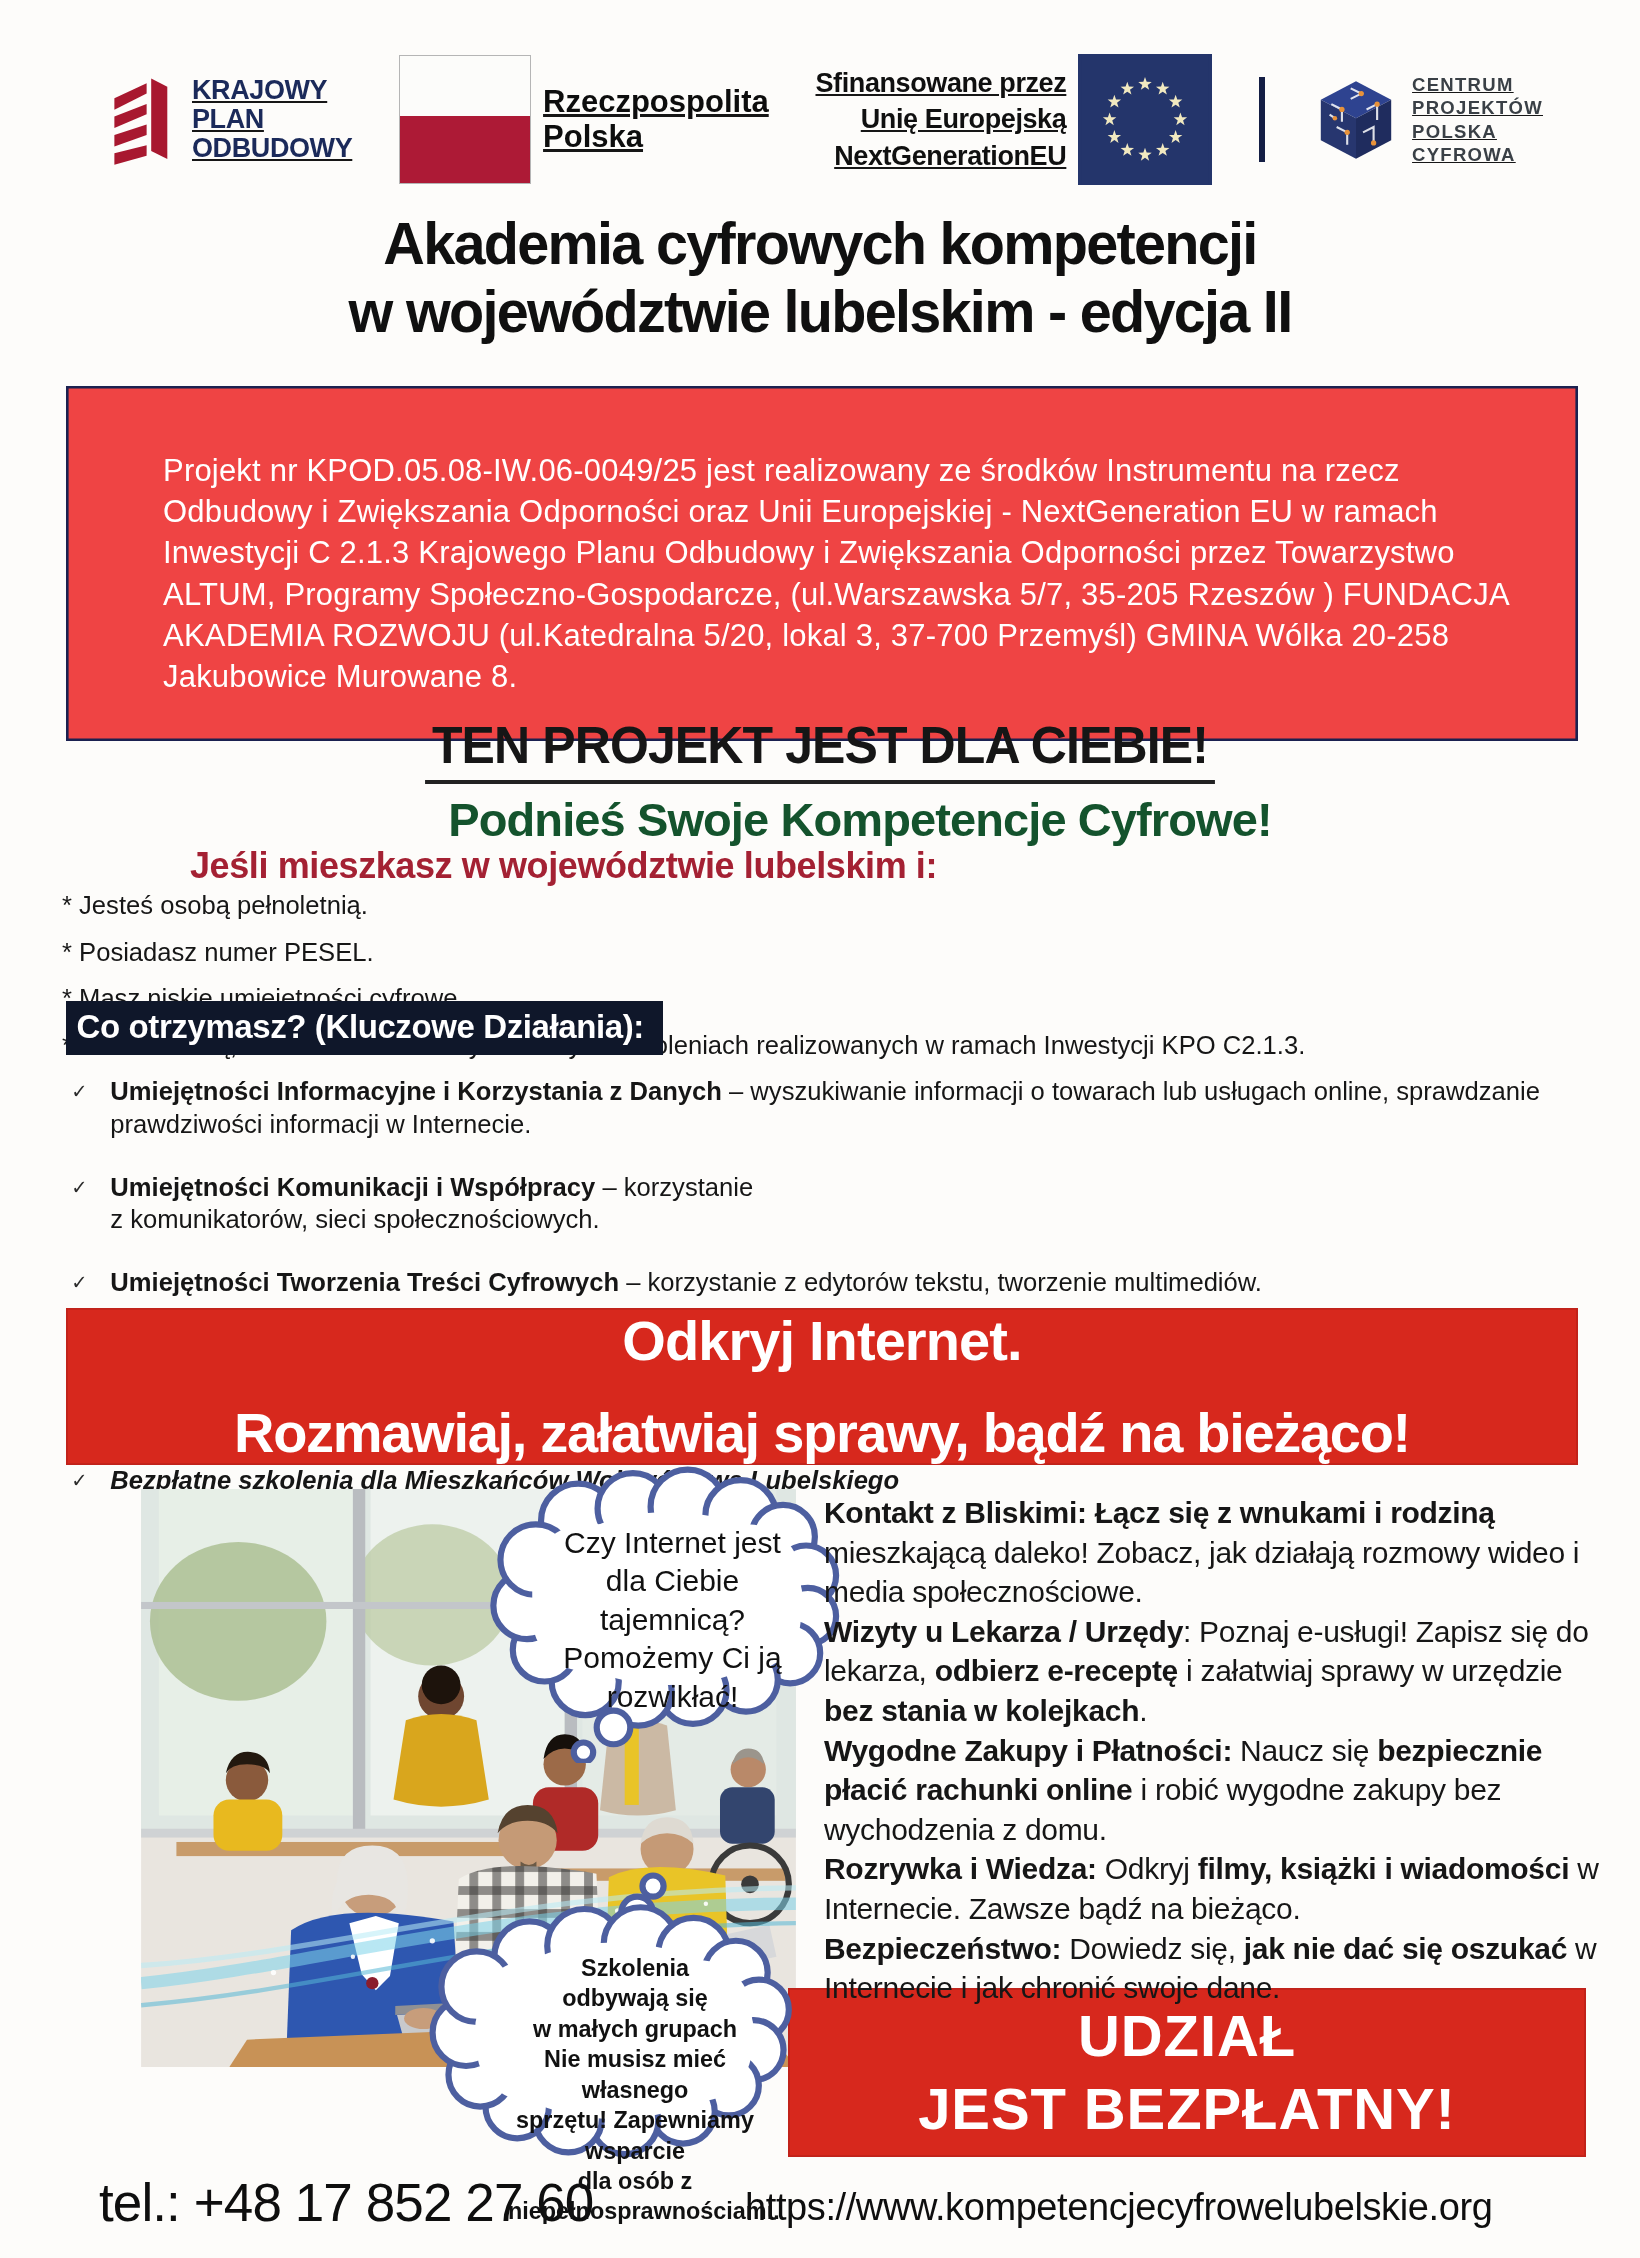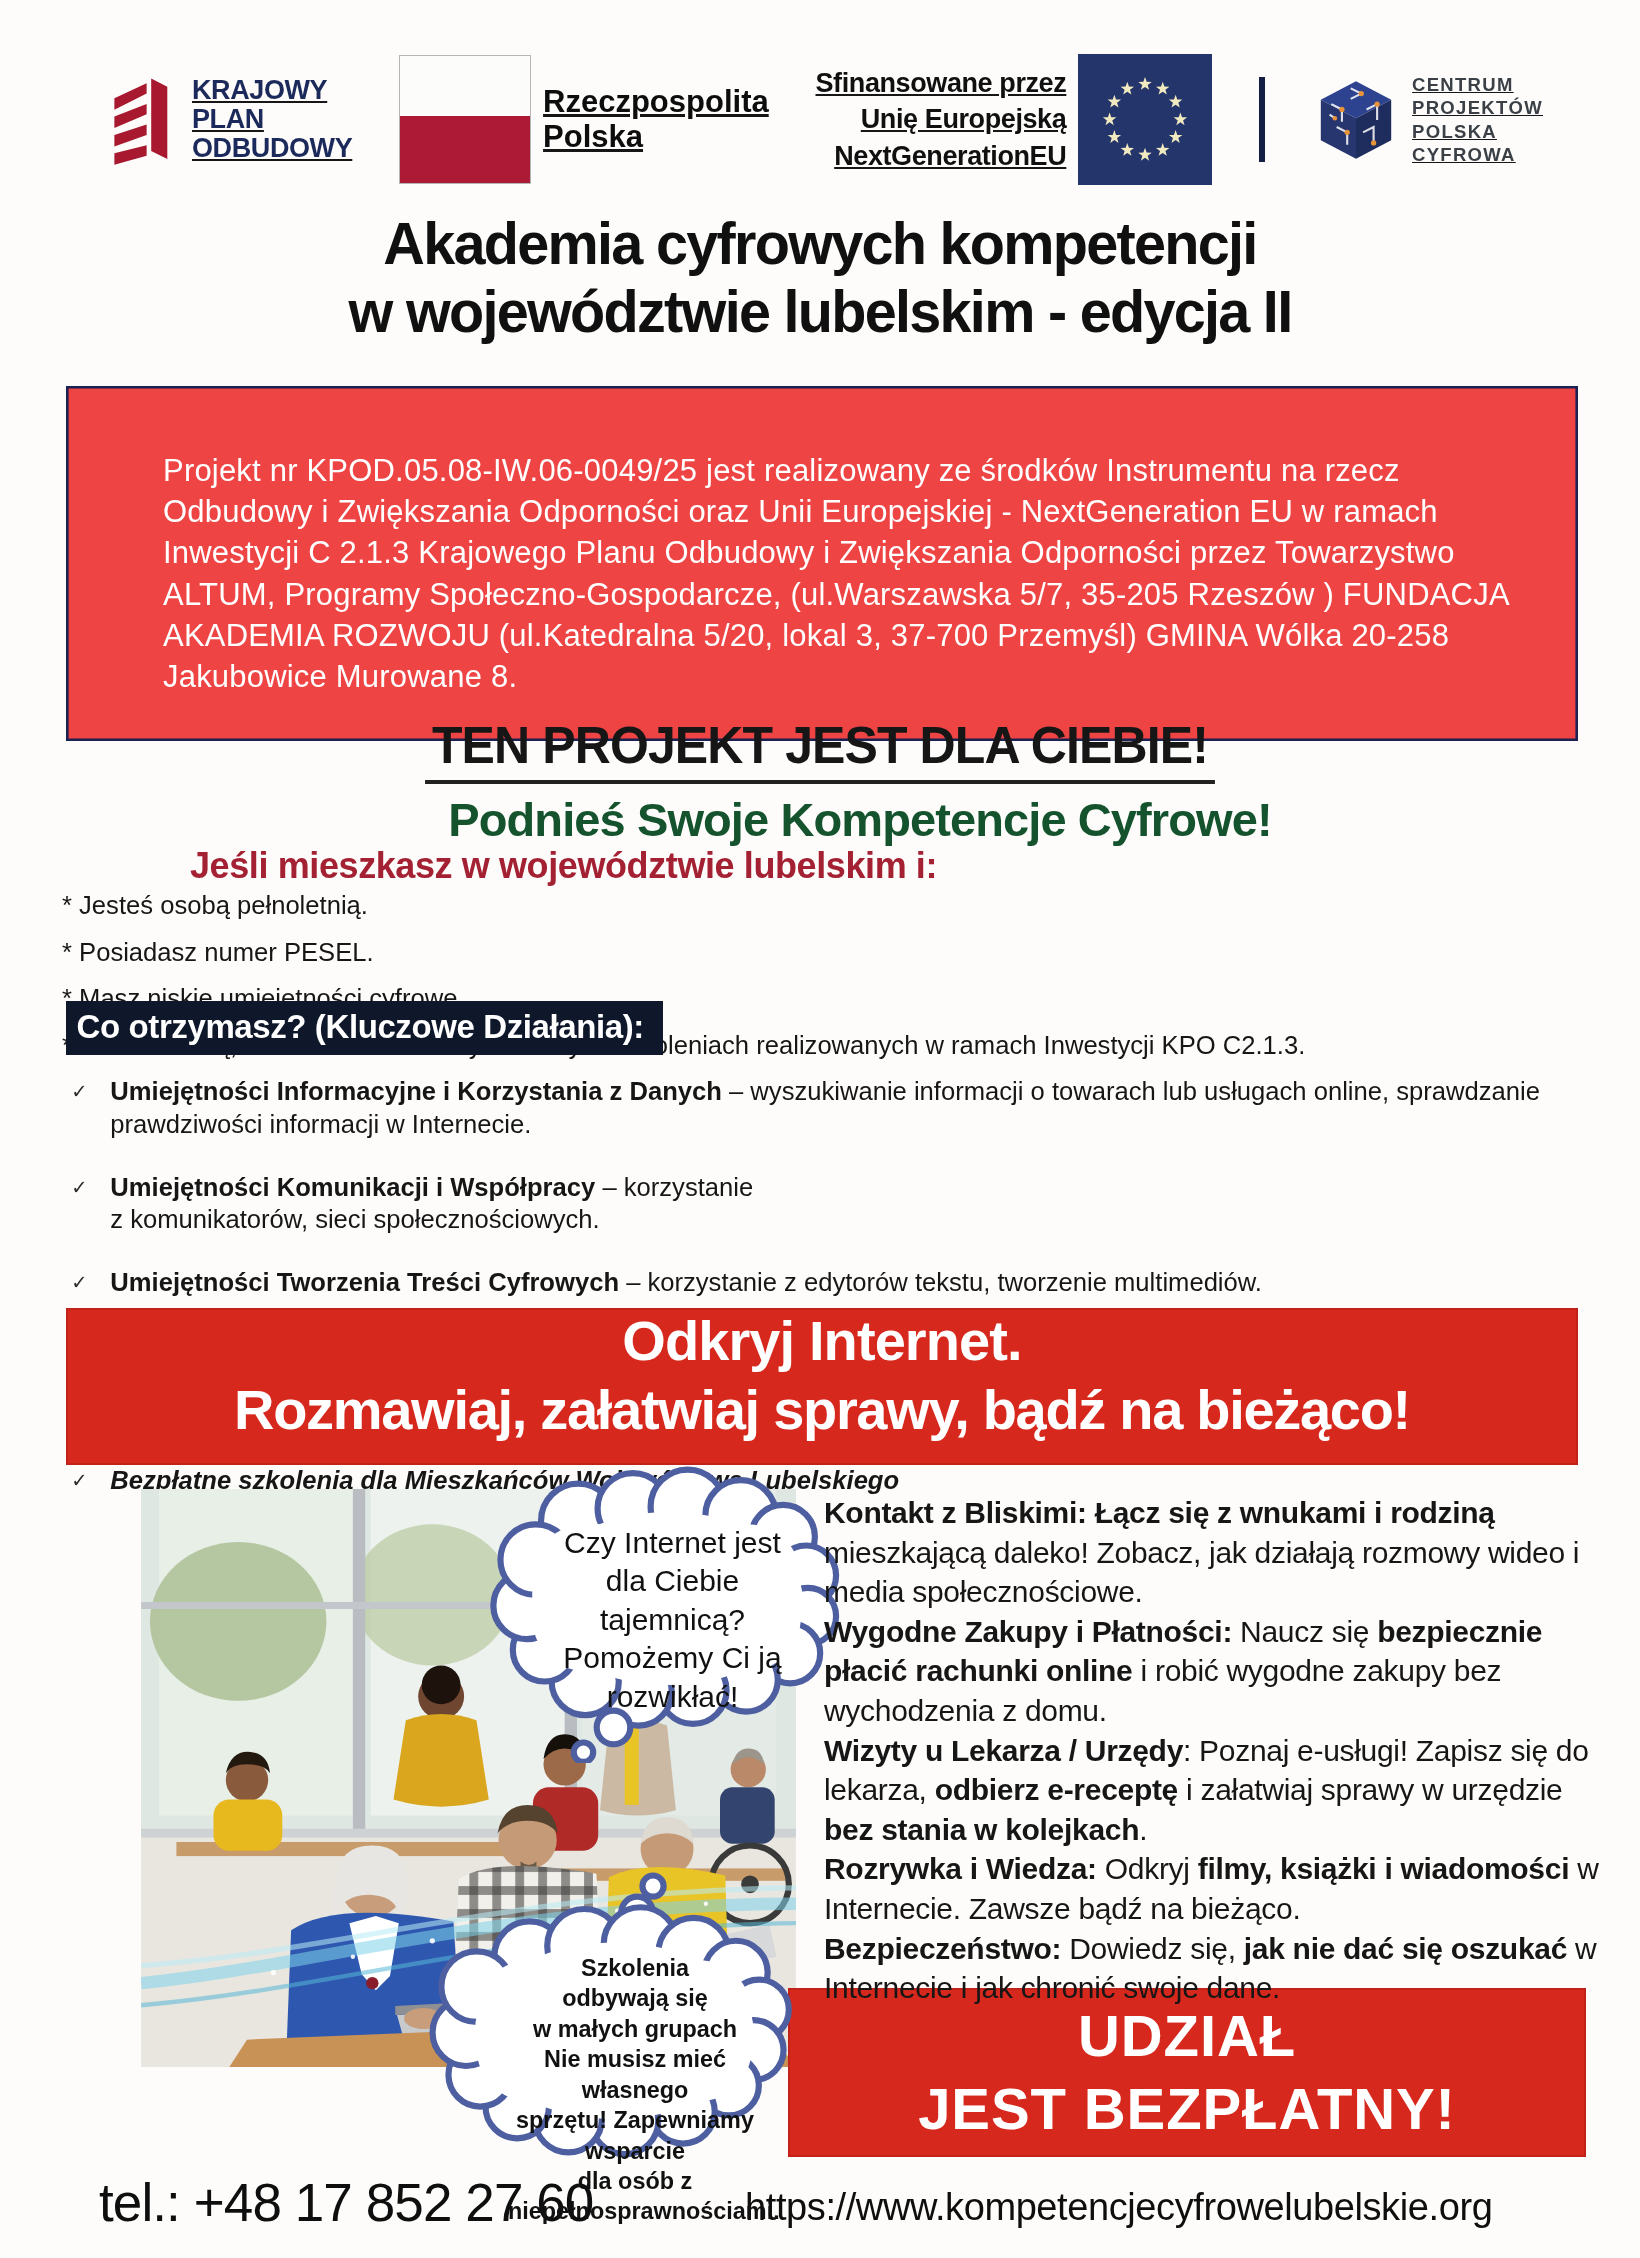--- a/index.html
+++ b/index.html
@@ -45,21 +45,21 @@
   .benefits-list{position:absolute;top:1075px;left:66px;width:1526px;font-size:25.6px;line-height:1.28;}
   .benefit{display:flex;margin-bottom:30px;}
   .benefit .check{flex:0 0 39px;font-size:19.4px;color:#2b2b2b;padding-top:4.4px;padding-left:5.3px;}
   .benefit:nth-child(1) .bcontent, .benefit:nth-child(2) .bcontent{padding-left:0;}
   .benefit:nth-child(5){margin-bottom:7px;}
   .benefit:nth-child(6){margin-bottom:0;}
   .b{font-weight:bold;}
   .i{font-style:italic;}
   
   .banner{position:absolute;top:1308px;left:66px;width:1512px;height:157px;background:#d7281d;
-    color:#fff;text-align:center;display:flex;flex-direction:column;justify-content:flex-start;gap:3.5px;
+    color:#fff;text-align:center;display:flex;flex-direction:column;justify-content:space-between;gap:3.5px;
     box-shadow:0 0 0 1.8px #c0221a inset;}
   .banner .l1{font-weight:bold;font-size:56px;letter-spacing:-0.9px;}
   .banner .l2{font-weight:bold;font-size:56px;letter-spacing:-1.3px;}
   
   .photo{position:absolute;top:1489px;left:141px;width:655px;height:578px;}
   .bubble{position:absolute;}
   .bubble svg{position:absolute;inset:0;}
   .bubble .btxt{position:absolute;text-align:center;white-space:pre-line;}
   .bubble-top{top:1466px;left:481px;width:371px;height:296px;z-index:3;}
   .bubble-top .btxt{left:51px;right:39px;top:58px;font-size:30px;line-height:1.28;color:#111;}
@@ -332,22 +332,22 @@
       <rect x="58" y="66" width="304" height="166" rx="60" fill="#ffffff"></rect>
     </svg>
     <div class="btxt">Czy Internet jest
 dla Ciebie tajemnicą?
 Pomożemy Ci ją
 rozwikłać!</div>
   </div>
 
   <div class="features">
       <p><span class="b">Kontakt z Bliskimi: Łącz się  z wnukami i rodziną</span><span> mieszkającą daleko! Zobacz, jak działają rozmowy wideo i media społecznościowe.</span></p>
+      <p><span class="b">Wizyty u Lekarza / Urzędy</span><span>: Poznaj e-usługi! Zapisz się do lekarza, </span><span class="b">odbierz e-receptę</span><span> i załatwiaj sprawy w urzędzie </span><span class="b">bez stania w kolejkach</span><span>.</span></p>
       <p><span class="b">Wygodne Zakupy i Płatności:</span><span> Naucz się </span><span class="b">bezpiecznie płacić rachunki online</span><span> i robić wygodne zakupy bez wychodzenia z domu.</span></p>
-      <p><span class="b">Wizyty u Lekarza / Urzędy</span><span>: Poznaj e-usługi! Zapisz się do lekarza, </span><span class="b">odbierz e-receptę</span><span> i załatwiaj sprawy w urzędzie </span><span class="b">bez stania w kolejkach</span><span>.</span></p>
       <p><span class="b">Rozrywka i Wiedza:</span><span> Odkryj </span><span class="b">filmy, książki i wiadomości</span><span> w Internecie. Zawsze bądź na bieżąco.</span></p>
       <p><span class="b">Bezpieczeństwo:</span><span> Dowiedz się, </span><span class="b">jak nie dać się oszukać</span><span> w Internecie i jak chronić swoje dane.</span></p>
     </div>
 
   <div class="bubble bubble-bottom">
     <svg viewBox="0 0 440 336">
       <g fill="#ffffff" stroke="#4d5fa0" stroke-width="7">
         <circle cx="262" cy="16" r="12"></circle>
           <circle cx="244" cy="46" r="18"></circle>
         <circle cx="122" cy="96" r="40"></circle>

